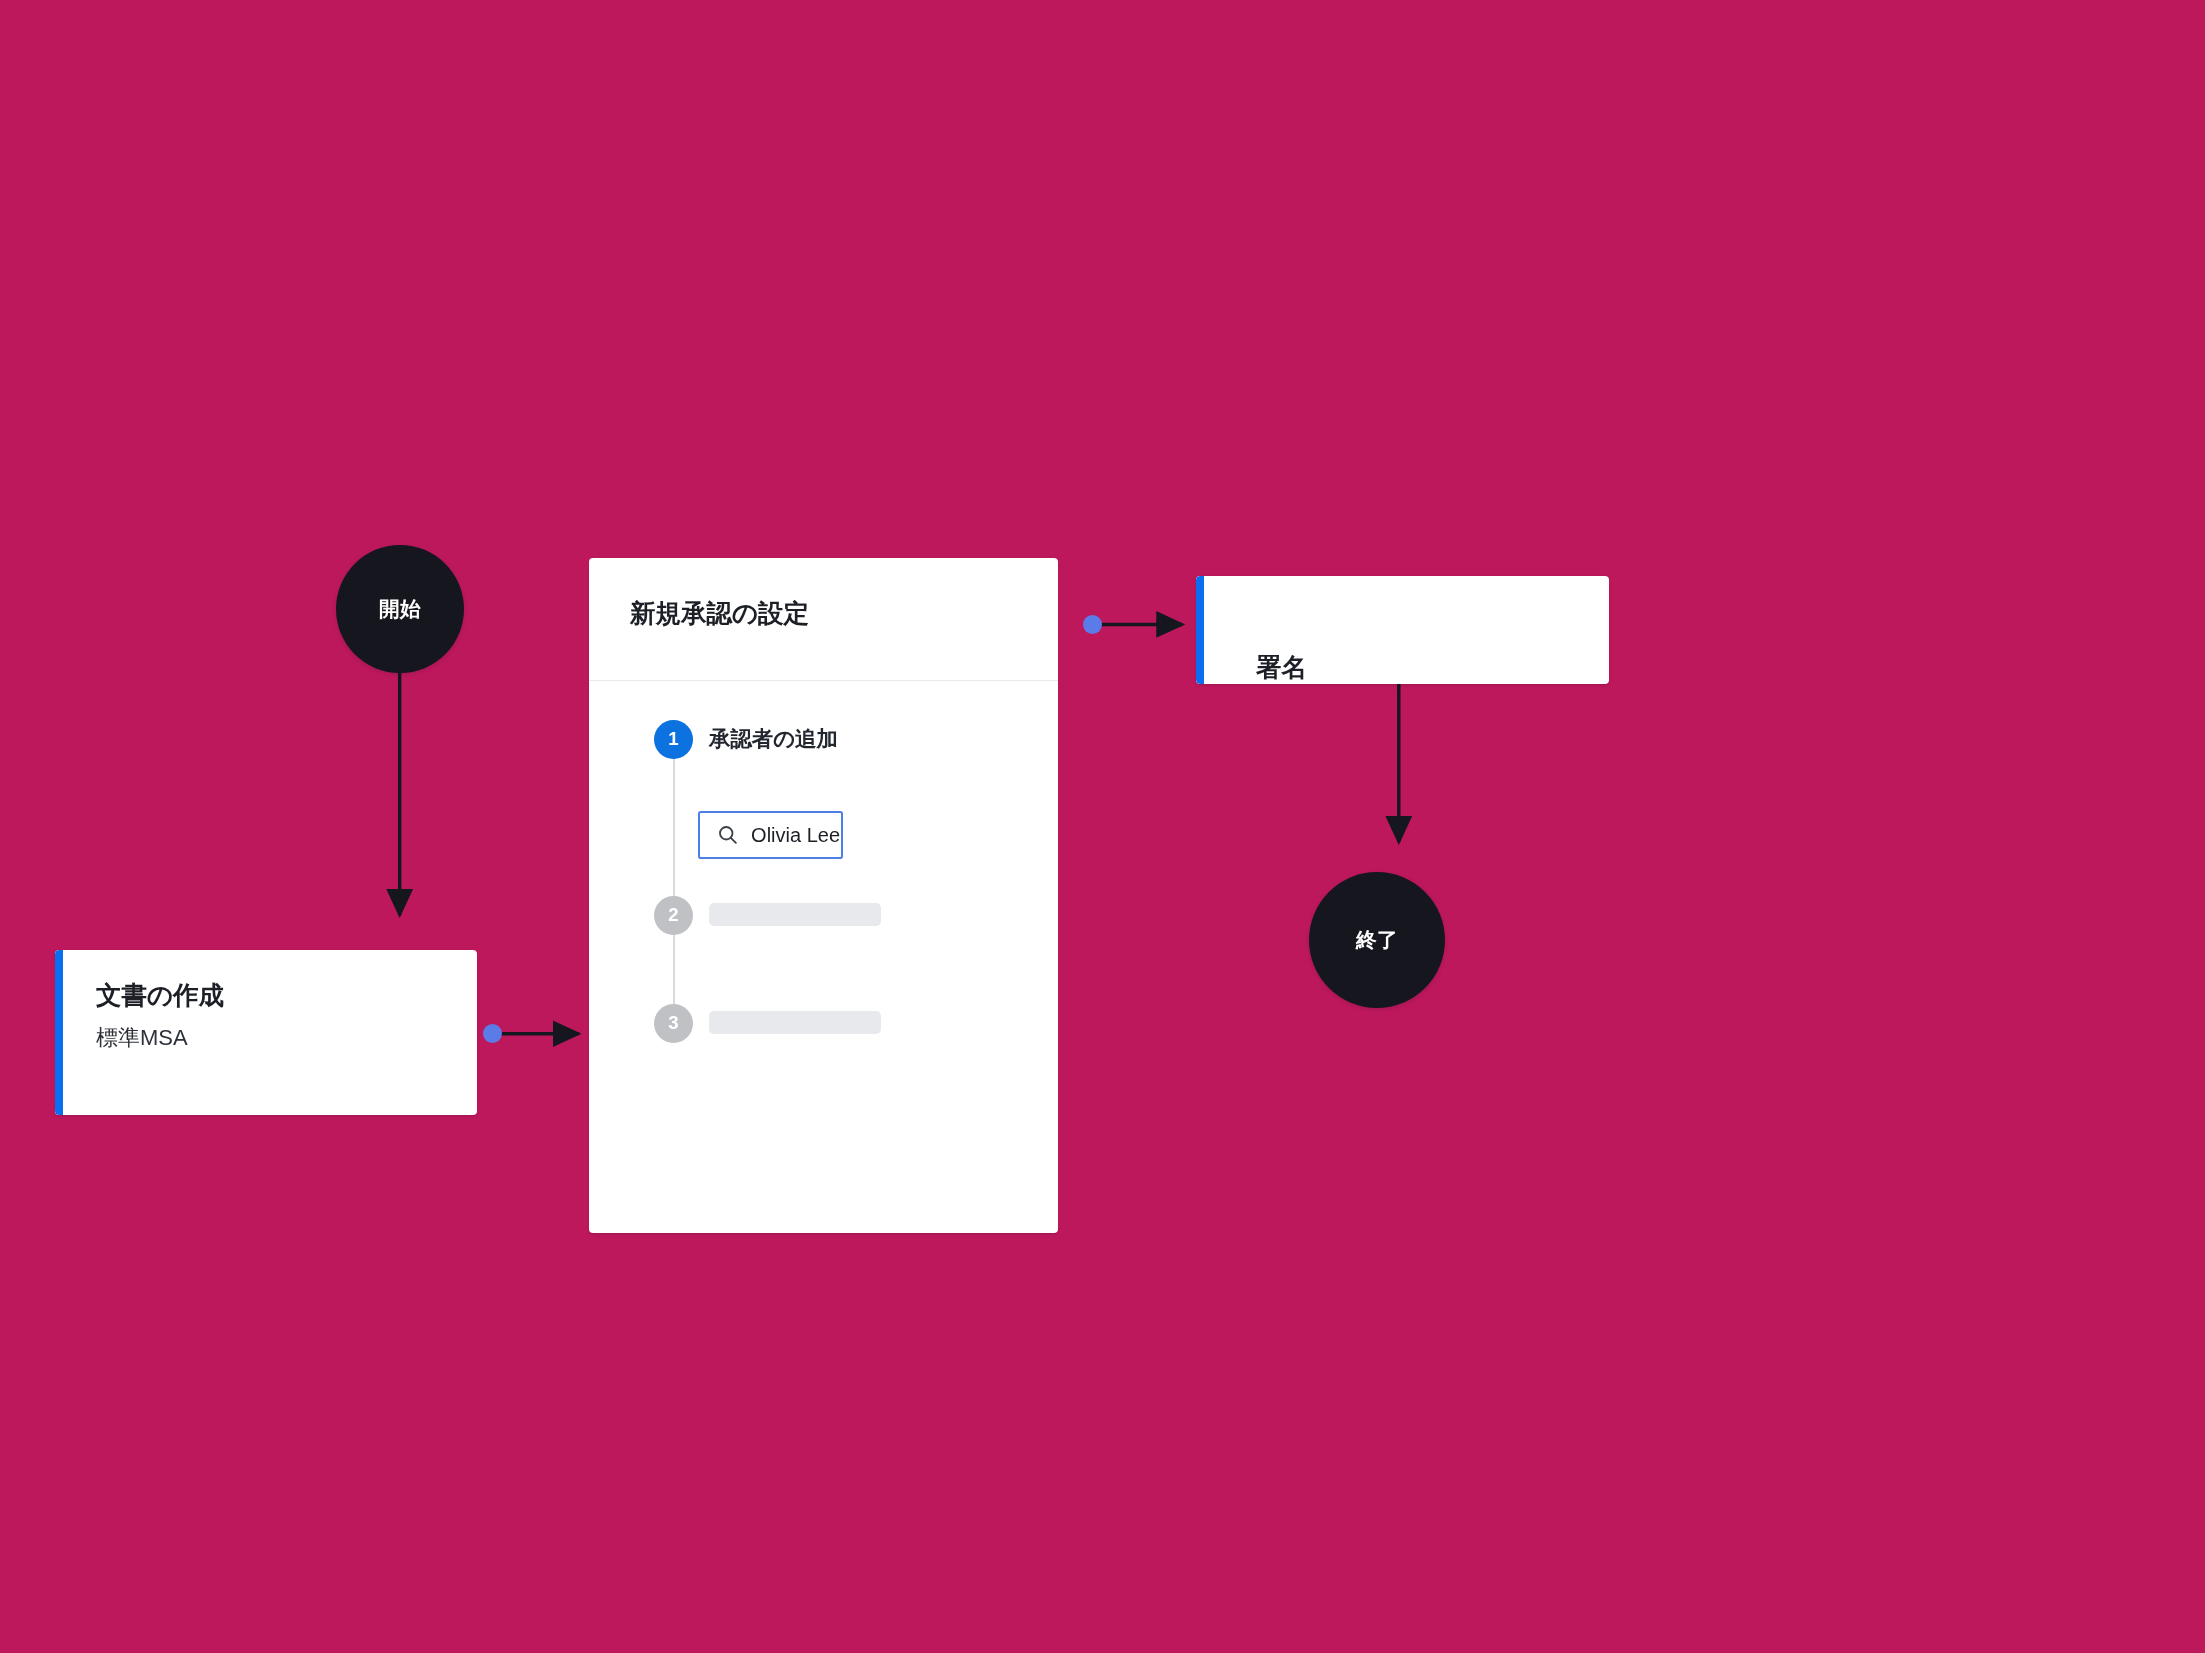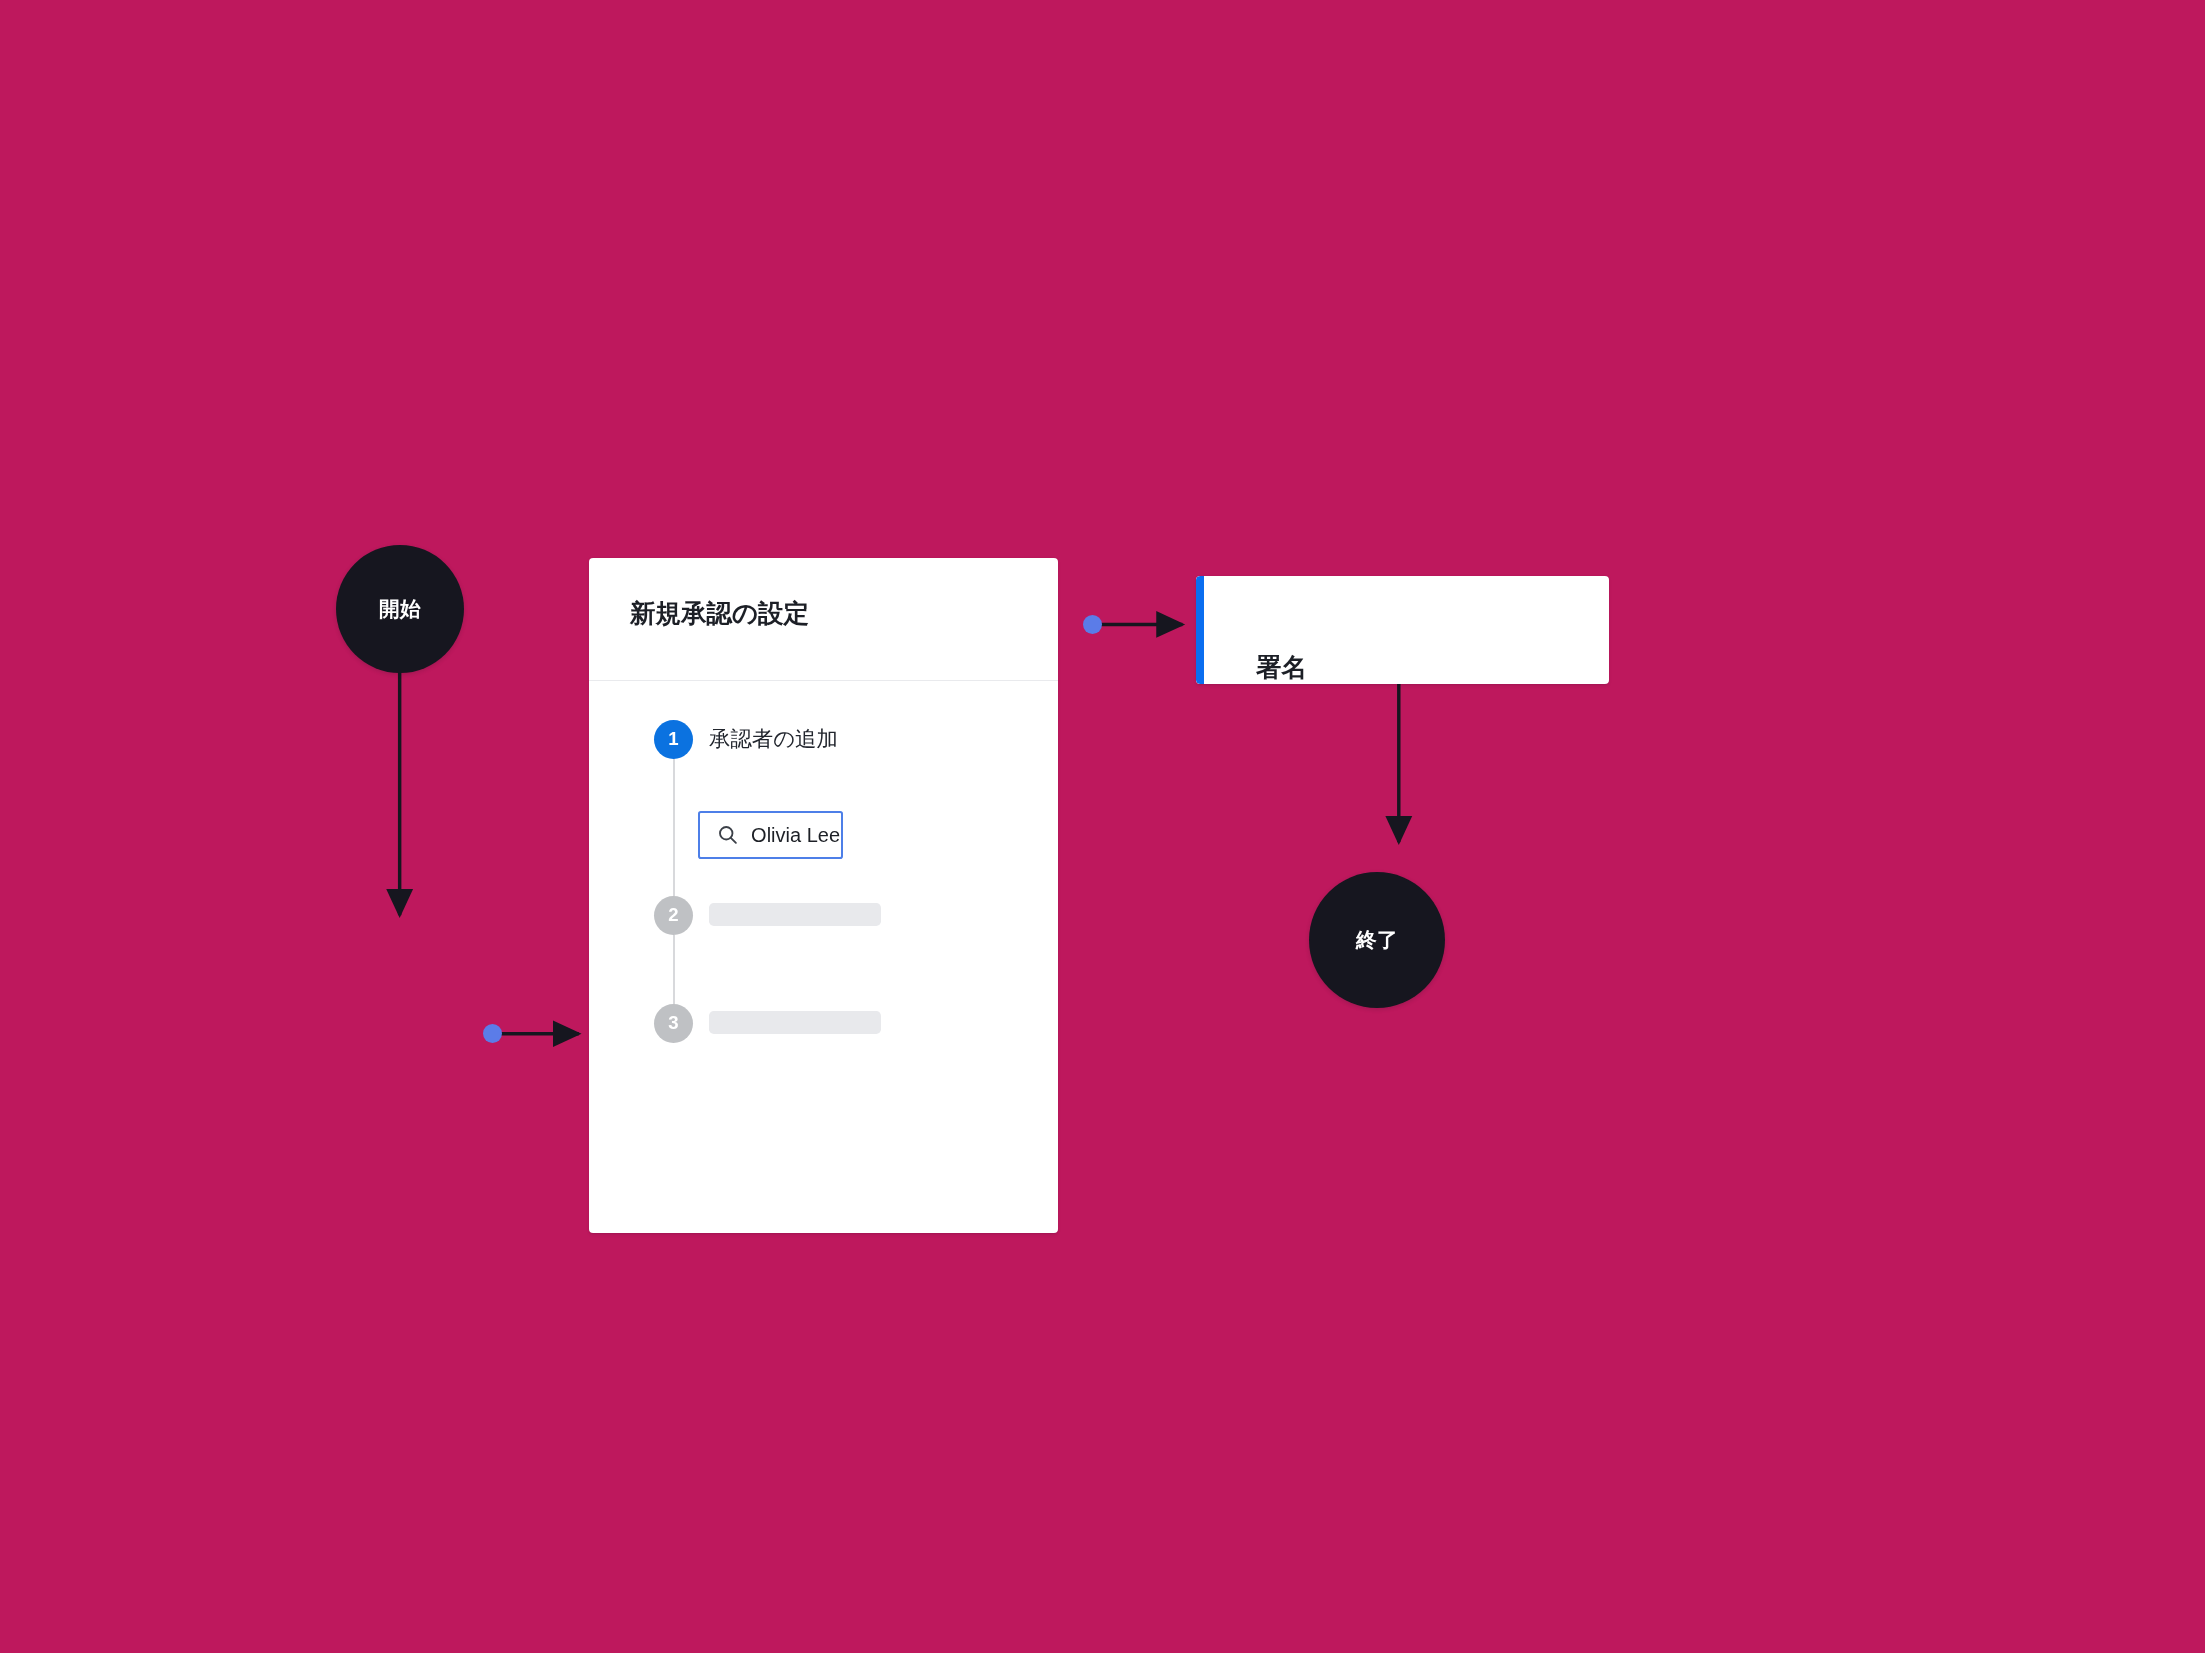--- a/index.html
+++ b/index.html
@@ -148,21 +148,21 @@
   .step-connector {
     position: absolute;
     left: 84px;
     width: 2.1px;
     background: #d8d9dc;
     z-index: 1;
   }
   .step-label {
     margin-left: 55px;
     font-size: 21.4px;
-    font-weight: 400;
+    font-weight: 700;
     color: #22262e;
     line-height: 39px;
   }
   .skeleton-bar {
     background: #e8e9ec;
     border-radius: 4.8px;
     height: 23.4px;
   }
 
   
@@ -233,20 +233,27 @@
 
     <line x1="1594" y1="906" x2="1716" y2="906" stroke="#16161f" stroke-width="5" marker-end="url(#arrowhead)"></line>
 
     <line x1="2030" y1="992" x2="2030" y2="1222" stroke="#16161f" stroke-width="5" marker-end="url(#arrowhead)"></line>
   </svg>
 
   <div id="start-node" class="terminal-node">
     <span>開始</span>
   </div>
 
+  <div id="document-card" class="flow-card">
+    <div class="accent-bar"></div>
+    <div class="card-body">
+      <p class="card-title-lg">文書の作成</p>
+      <p class="card-subtitle">標準MSA</p>
+    </div>
+  </div>
 
   <div id="approval-card" class="flow-card">
     <div id="approval-header">
       <p class="panel-title">新規承認の設定</p>
     </div>
 
     <div id="approval-body">
 
       <div class="step-connector" style="top:77px; height:138px;"></div>
 

